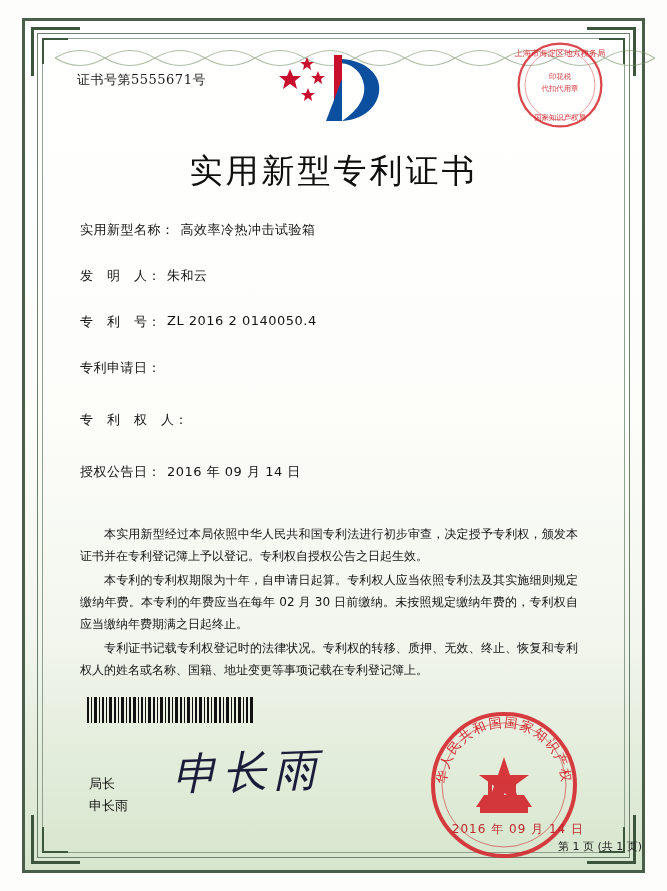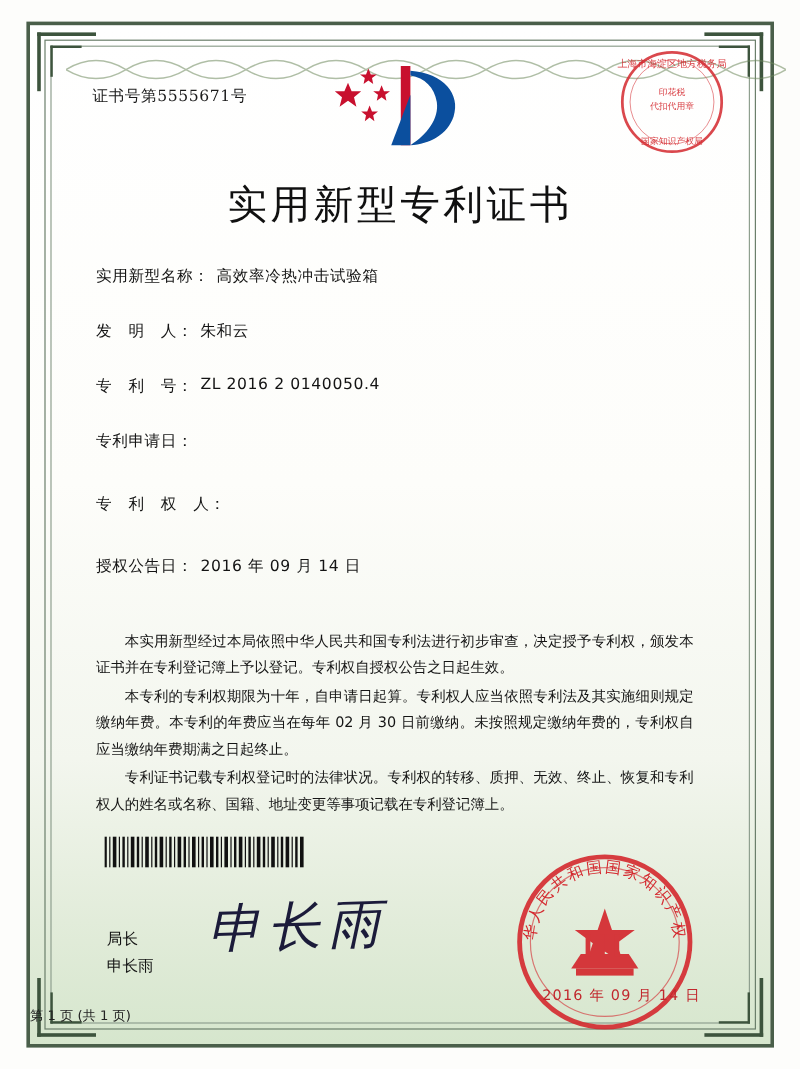--- a/index.html
+++ b/index.html
@@ -213,21 +213,21 @@
     color: #c1272d;
     letter-spacing: 1px;
     font-family: "DejaVu Sans", "Liberation Sans", sans-serif;
   }
 
   .page-footer {
     position: absolute;
     left: 0;
     right: 0;
     bottom: 16px;
-    text-align: left;
+    text-align: right;
     font-size: 11px;
     color: #222;
     font-family: "DejaVu Sans", "Liberation Sans", sans-serif;
   }
 </style>
 </head>
 <body>
 
 <div class="page">
   <div class="frame-outer">

